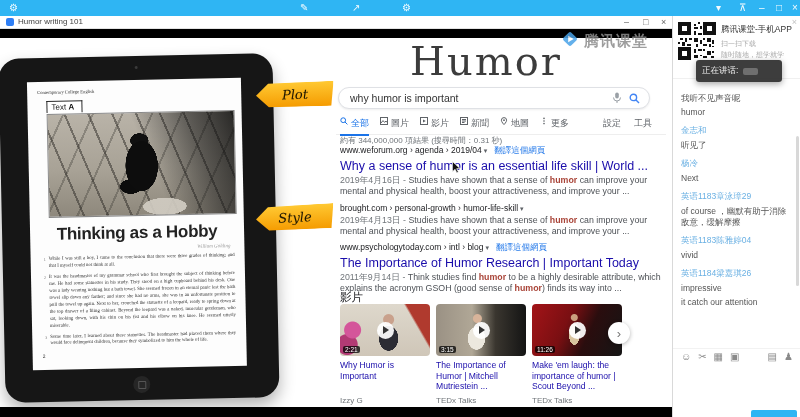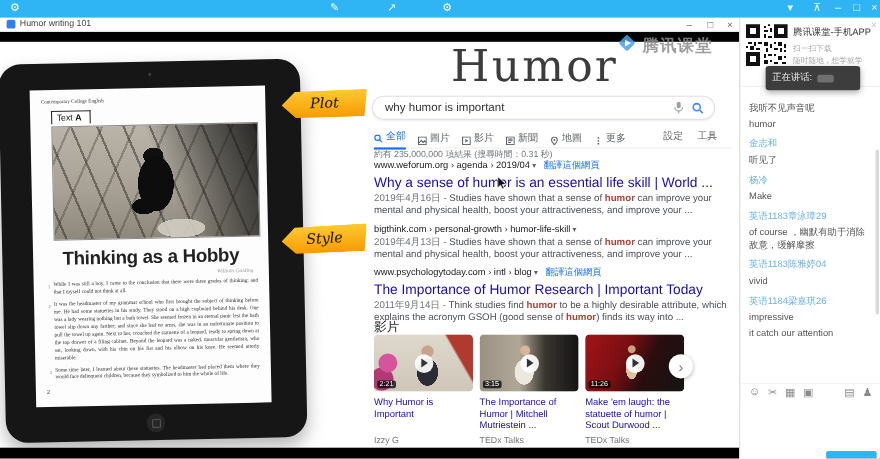--- a/index.html
+++ b/index.html
@@ -66,21 +66,21 @@
   
   #gcol{position:absolute;left:336px;top:0;width:330px;height:369px;}
   #glogo{position:absolute;left:0;top:0;width:300px;text-align:center;
          font-family:"DejaVu Serif",serif;font-size:40px;color:#3c3c3c;letter-spacing:2px;}
   #gbox{position:absolute;left:2px;top:49px;width:292px;height:20px;border:1px solid #dfe1e5;border-radius:11px;
         display:flex;align-items:center;padding:0 9px;background:#fff;box-shadow:0 1px 2px rgba(32,33,36,.08);}
   #gbox input{border:none;outline:none;flex:1;font-size:10.5px;color:#333;font-family:"Liberation Sans",sans-serif;background:transparent;}
   #gbox .gbi{flex:0 0 auto;margin-left:7px;display:flex;align-items:center;}
   .gtabs-row{position:absolute;left:0;top:79px;width:330px;height:17px;border-bottom:1px solid #eee;}
   .gtabs{position:absolute;left:4px;top:0;display:flex;gap:11px;font-size:9px;color:#5f6368;}
-  .gtab{display:flex;align-items:flex-end;gap:3px;padding-bottom:4px;}
+  .gtab{display:flex;align-items:flex-start;gap:3px;padding-bottom:4px;}
   .gtab svg{display:block;}
   .gtab.active{color:#1a73e8;border-bottom:2px solid #1a73e8;}
   .gtabs-right{position:absolute;right:14px;top:0;display:flex;gap:13px;font-size:9px;color:#5f6368;}
   #gstats{position:absolute;left:4px;top:97px;font-size:8px;color:#70757a;}
   #gresults{position:absolute;left:4px;top:107px;width:322px;}
   .gres{margin-bottom:5px;}
   .rurl{font-size:8.5px;color:#202124;}
   .rurl .caret{color:#5f6368;font-size:7px;margin-left:2px;}
   .rurl .rtrans{color:#1a73e8;margin-left:7px;}
   .rtitle{font-size:12.5px;color:#1a0dab;margin-top:2px;white-space:nowrap;}
@@ -270,37 +270,37 @@
                 </svg>
               <span>更多</span>
             </span>
           </div>
           <div class="gtabs-right">
             <span>設定</span>
             <span>工具</span>
           </div>
         </div>
 
-        <div id="gstats">約有 235,000,000 項結果 (搜尋時間：0.31 秒)</div>
+        <div id="gstats">約有 344,000,000 項結果 (搜尋時間：0.31 秒)</div>
 
         <div id="gresults">
 
           <div class="gres">
             <div class="rurl">
               <span>www.weforum.org › agenda › 2019/04</span><span class="caret">▾</span><span class="rtrans">翻譯這個網頁</span>
             </div>
             <div class="rtitle">Why a sense of humor is an essential life skill | World ...</div>
             <div class="rsnip">
               <span class="rdate">2019年4月16日 - </span><span>Studies have shown that a sense of </span><span class="em">humor</span><span> can improve your mental and physical health, boost your attractiveness, and improve your ...</span>
             </div>
           </div>
 
           <div class="gres">
             <div class="rurl">
-              <span>bigthink.com › personal-growth › humor-life-skill</span><span class="caret">▾</span>
+              <span>brought.com › personal-growth › humor-life-skill</span><span class="caret">▾</span>
             </div>
             <div class="rsnip">
               <span class="rdate">2019年4月13日 - </span><span>Studies have shown that a sense of </span><span class="em">humor</span><span> can improve your mental and physical health, boost your attractiveness, and improve your ...</span>
             </div>
           </div>
 
           <div class="gres">
             <div class="rurl">
               <span>www.psychologytoday.com › intl › blog</span><span class="caret">▾</span><span class="rtrans">翻譯這個網頁</span>
             </div>
@@ -328,21 +328,21 @@
               <div class="vdur">3:15</div>
             </div>
             <div class="vtitle">The Importance of Humor | Mitchell Mutriestein ...</div>
             <div class="vsrc">TEDx Talks</div>
           </div>
           <div class="vcard">
             <div class="vthumb thumb3">
               <div class="vplay"></div>
               <div class="vdur">11:26</div>
             </div>
-            <div class="vtitle">Make 'em laugh: the statuette of humor | Scout Durwood ...</div>
+            <div class="vtitle">Make 'em laugh: the importance of humor | Scout Beyond ...</div>
             <div class="vsrc">TEDx Talks</div>
           </div>
         </div>
         <div id="vnext">›</div>
       </div>
     </div>
   </div>
 </div>
 
 <div id="watermark">
@@ -413,21 +413,21 @@
     <span class="tlabel">正在讲话:</span>
     <span class="tblob"></span>
   </div>
 
   <div id="chat">
     <div class="ctext">我听不见声音呢</div>
     <div class="ctext">humor</div>
     <div class="cuser">金志和</div>
     <div class="ctext">听见了</div>
     <div class="cuser">杨冷</div>
-    <div class="ctext">Make</div>
+    <div class="ctext">Next</div>
     <div class="cuser">英语1183章泳璋29</div>
     <div class="ctext">of course ，幽默有助于消除敌意，缓解摩擦</div>
     <div class="cuser">英语1183陈雅婷04</div>
     <div class="ctext">vivid</div>
     <div class="cuser">英语1184梁嘉琪26</div>
     <div class="ctext">impressive</div>
     <div class="ctext">it catch our attention</div>
 
   </div>
   <div id="chat-scrollbar"></div>

